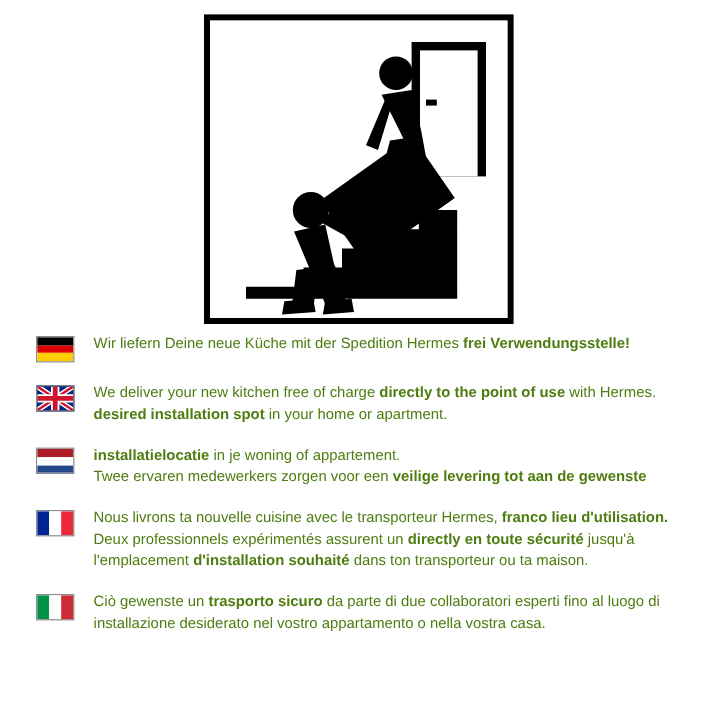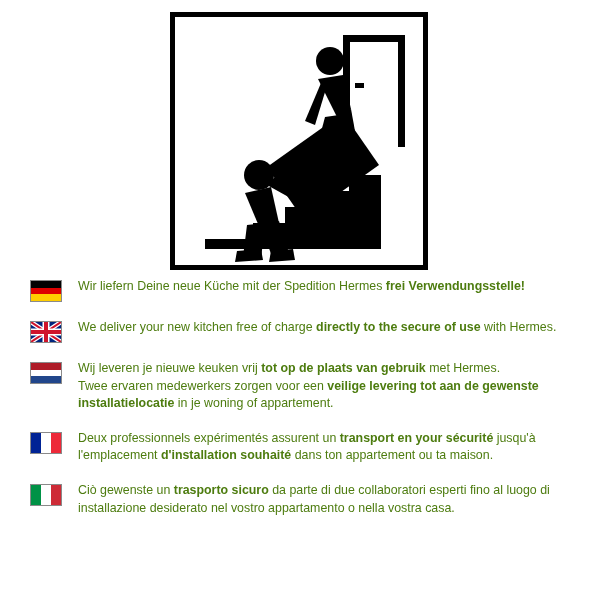--- a/index.html
+++ b/index.html
@@ -164,48 +164,49 @@
       <div class="flag uk-flag">
         <svg viewBox="0 0 60 40" preserveAspectRatio="none" aria-hidden="true">
           <rect width="60" height="40" fill="#00247d"></rect>
           <path d="M0,0 L60,40 M60,0 L0,40" stroke="#ffffff" stroke-width="9"></path>
           <path d="M0,0 L60,40 M60,0 L0,40" stroke="#cf142b" stroke-width="4"></path>
           <path d="M30,0 V40 M0,20 H60" stroke="#ffffff" stroke-width="14"></path>
           <path d="M30,0 V40 M0,20 H60" stroke="#cf142b" stroke-width="8"></path>
         </svg>
       </div>
       <div class="lang-text">
-          <span class="line"><span>We deliver your new kitchen free of charge </span><b>directly to the secure of use</b><span> with Hermes.</span></span>
+          <span class="line"><span>We deliver your new kitchen free of charge </span><b>directly to the point of use</b><span> with Hermes.</span></span>
+          <span class="line"><b>desired installation spot</b><span> in your home or apartment.</span></span>
         </div>
     </div>
 
     <div class="lang-row">
       <div class="flag flag-stripes-h">
         <div style="background:#ae1c28"></div>
         <div style="background:#ffffff"></div>
         <div style="background:#21468b"></div>
       </div>
       <div class="lang-text">
-          <span class="line"><span>Wij leveren je nieuwe keuken vrij </span><b>tot op de plaats van gebruik</b><span> met Hermes.</span></span>
+          <span class="line"><b>installatielocatie</b><span> in je woning of appartement.</span></span>
           <span class="line"><span>Twee ervaren medewerkers zorgen voor een </span><b>veilige levering tot aan de gewenste</b></span>
-          <span class="line"><b>installatielocatie</b><span> in je woning of appartement.</span></span>
         </div>
     </div>
 
     <div class="lang-row">
       <div class="flag">
         <div class="flag-stripes-v">
           <div style="background:#002395"></div>
           <div style="background:#ffffff"></div>
           <div style="background:#ed2939"></div>
         </div>
       </div>
       <div class="lang-text">
-          <span class="line"><span>Deux professionnels expérimentés assurent un </span><b>transport en your sécurité</b><span> jusqu'à</span></span>
-          <span class="line"><span>l'emplacement </span><b>d'installation souhaité</b><span> dans ton appartement ou ta maison.</span></span>
+          <span class="line"><span>Nous livrons ta nouvelle cuisine avec le transporteur Hermes, </span><b>franco lieu d'utilisation.</b></span>
+          <span class="line"><span>Deux professionnels expérimentés assurent un </span><b>directly en toute sécurité</b><span> jusqu'à</span></span>
+          <span class="line"><span>l'emplacement </span><b>d'installation souhaité</b><span> dans ton transporteur ou ta maison.</span></span>
         </div>
     </div>
 
     <div class="lang-row">
       <div class="flag">
         <div class="flag-stripes-v">
           <div style="background:#009246"></div>
           <div style="background:#ffffff"></div>
           <div style="background:#ce2b37"></div>
         </div>

